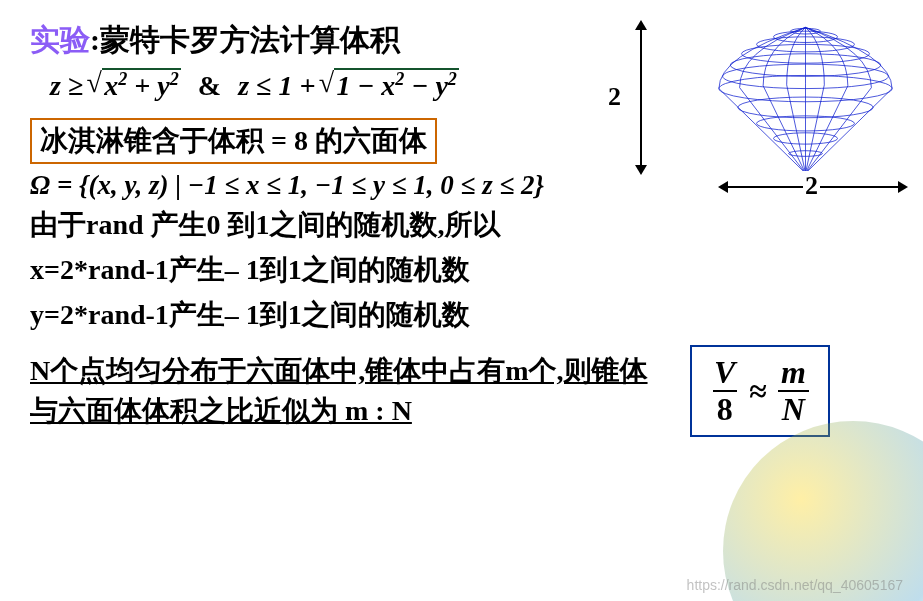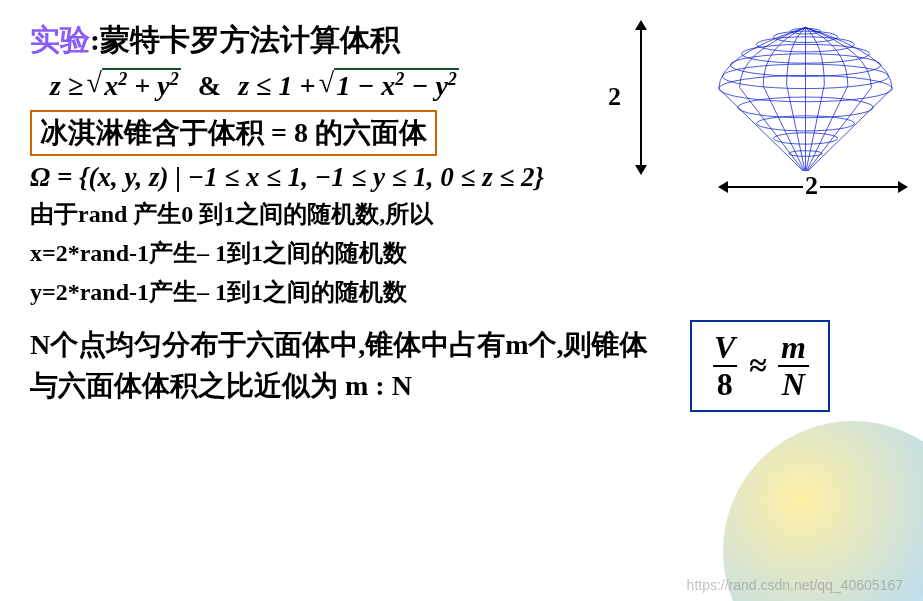--- a/index.html
+++ b/index.html
@@ -28,46 +28,47 @@
     font-style:italic;
     font-weight:bold;
     padding:8px 0 4px 20px;
   }
   .box-line{
     display:inline-block;
     border:2px solid #cc6600;
     font-size:28px;
     font-weight:bold;
     padding:2px 8px;
-    margin-top:4px;
+    margin-top:12px;
   }
   .omega-line{
     font-family:"Times New Roman",serif;
     font-size:27px;
     font-weight:bold;
     font-style:italic;
     padding-top:6px;
   }
   .para{
-    font-size:24px;
+    font-size:28px;
     font-weight:bold;
     line-height:1.45;
     padding-top:4px;
   }
   .bottom-row{
     display:flex;
     align-items:center;
     gap:20px;
     padding-top:10px;
   }
   .bottom-text{
     font-size:28px;
     font-weight:bold;
     line-height:1.45;
     max-width:640px;
+    text-decoration:underline;
   }
   .ratio-box{
     border:2px solid #003399;
     padding:8px 18px;
     font-family:"Times New Roman",serif;
     font-size:32px;
     font-style:italic;
     font-weight:bold;
     display:flex;
     align-items:center;

